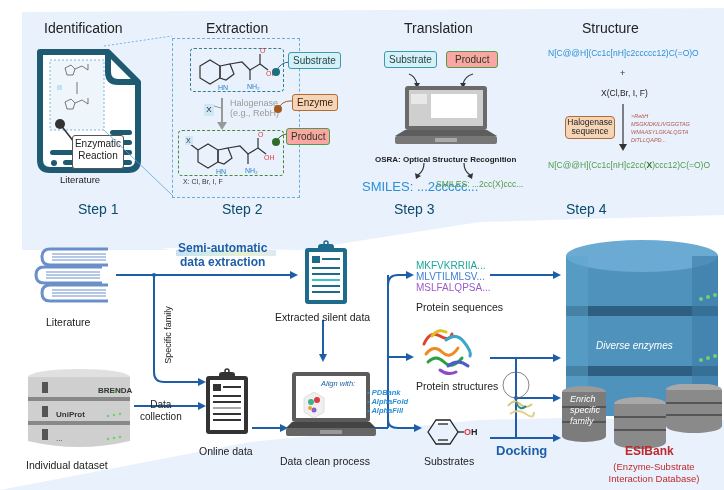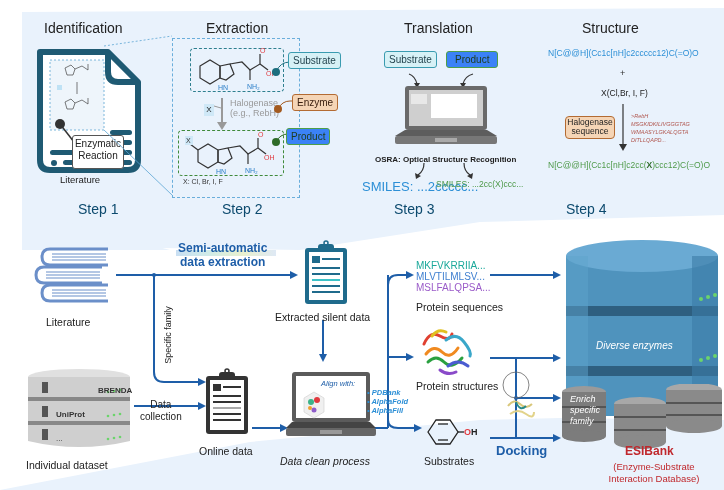--- a/index.html
+++ b/index.html
@@ -3,21 +3,21 @@
 <meta charset="utf-8">
 <style>
   html,body{margin:0;padding:0;background:#fff;}
   body{width:724px;height:490px;position:relative;overflow:hidden;font-family:"Liberation Sans",sans-serif;color:#222;}
   .abs{position:absolute;}
   .top-bg{position:absolute;left:0;top:0;width:724px;height:490px;}
   .step-title{position:absolute;font-size:14px;color:#222;text-align:center;}
   .step-label{position:absolute;font-size:14px;color:#0c4a6e;margin-left:20px;}
   .tag{position:absolute;font-size:10px;border-radius:3px;padding:2px 4px;border:1.5px solid;}
   .tag-sub{background:#d6f1f6;border-color:#3a9bb0;color:#1d3d48;}
-  .tag-prod{background:#3b82f6;border-color:#4e9e48;color:#1f3b1b;}
+  .tag-prod{background:#fca5a5;border-color:#4e9e48;color:#1f3b1b;}
   .tag-enz{background:#f5d5b6;border-color:#b36b33;color:#3b2010;}
   .caption{position:absolute;font-size:10.5px;color:#222;text-align:center;white-space:nowrap;}
   .blue-bold{color:#1e5ea8;font-weight:bold;}
   svg text{font-family:"Liberation Sans",sans-serif;}
 </style>
 </head>
 <body>
 
 <svg class="top-bg" viewBox="0 0 724 490" width="724" height="490">
   <polygon points="22,12 724,8 724,215 480,222 300,250 160,248 22,215" fill="#e9f2fc"></polygon>
@@ -313,21 +313,21 @@
   <path d="M0,56 L6,50 H84 L90,56 Z" fill="#444"></path>
   <rect x="0" y="56" width="90" height="8" rx="2" fill="#666"></rect>
   <rect x="34" y="58" width="22" height="4" fill="#999"></rect>
 </svg>
 <div class="abs" style="left:321px;top:379px;font-size:7.5px;font-style:italic;color:#1e5ea8;">Align with:</div>
 <div class="abs" style="left:326px;top:388px;font-size:7.5px;font-style:italic;font-weight:bold;color:#2c8fd6;line-height:9px;margin-left:41px;">
   <div>• <span>PDBank</span></div>
   <div>• <span>AlphaFold</span></div>
   <div>• <span>AlphaFill</span></div>
 </div>
-<div class="caption" style="left:280px;top:455px;font-style:italic;">Data clean process</div>
+<div class="caption" style="left:280px;top:455px;">Data clean process</div>
 
 <div class="abs" style="left:416px;top:260px;font-size:10px;line-height:11px;">
   <div style="color:#1aa89a">MKFVKRRIIA...</div>
   <div style="color:#3f7fd0">MLVTILMLSV...</div>
   <div style="color:#9b5cc9">MSLFALQPSA...</div>
 </div>
 <div class="caption" style="left:416px;top:301px;">Protein sequences</div>
 
 <svg class="abs" style="left:418px;top:326px" width="60" height="54">
   <g fill="none" stroke-width="3" stroke-linecap="round">

